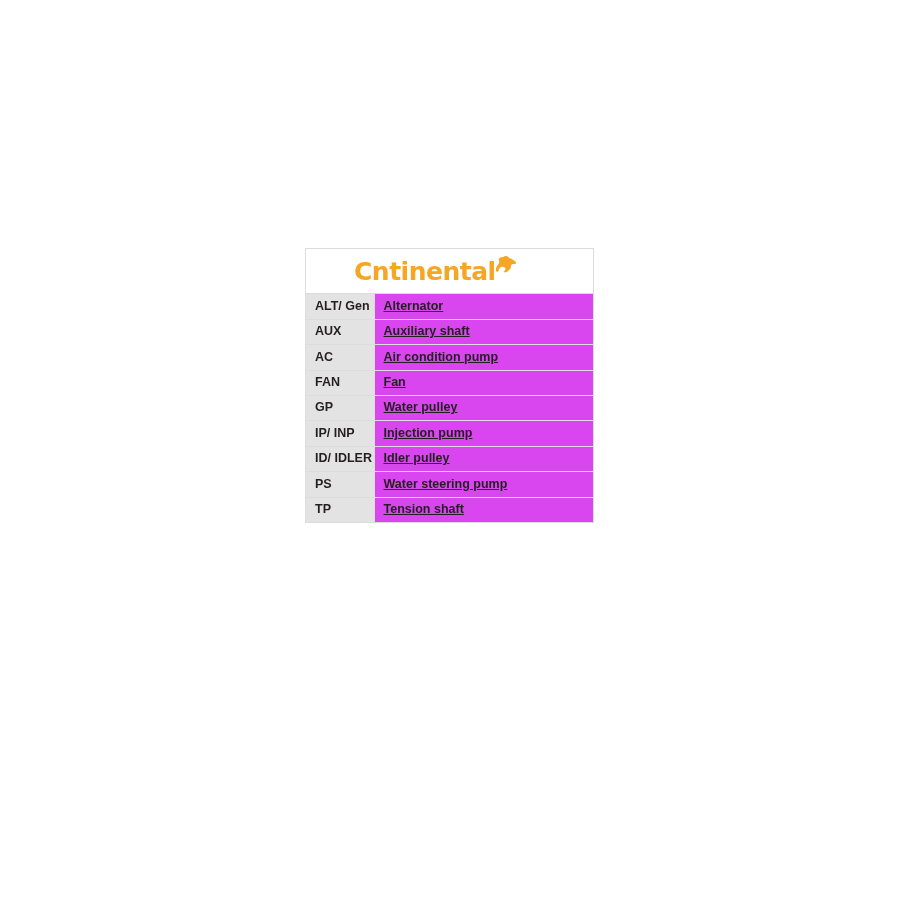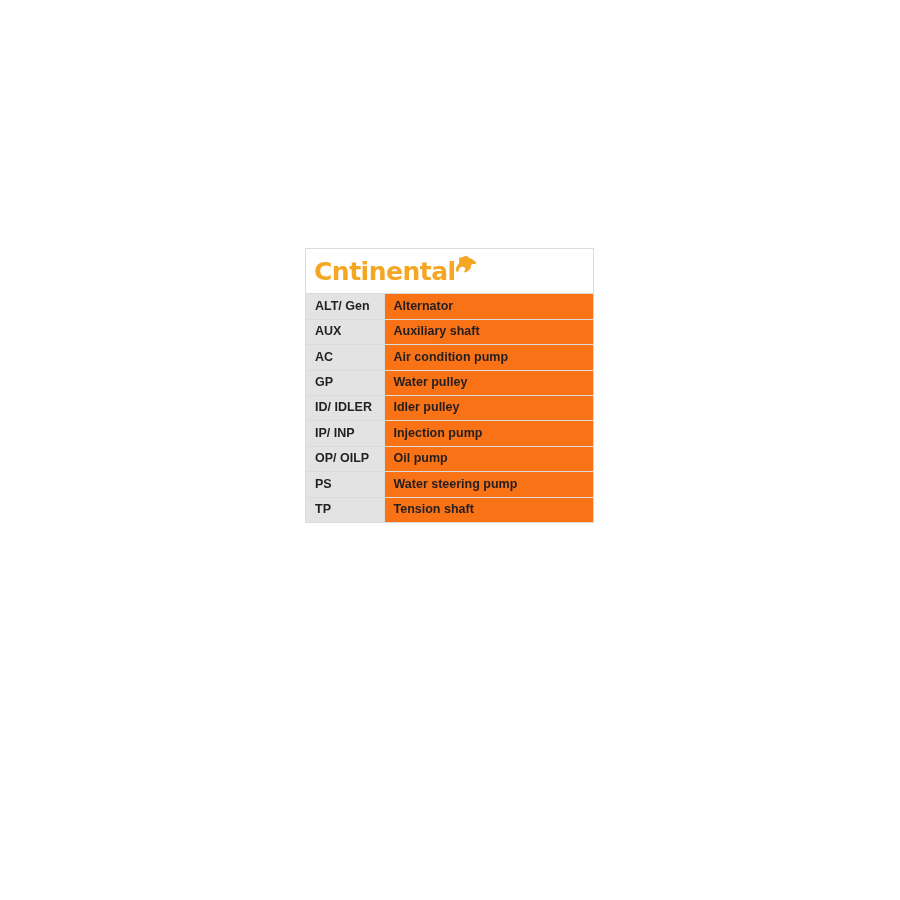--- a/index.html
+++ b/index.html
@@ -34,20 +34,21 @@
     border-bottom: 1px solid #dcdcdc;
     display: flex;
     align-items: center;
     padding-left: 8px;
     box-sizing: border-box;
   }
   .brand-logo {
     display: flex;
     align-items: center;
     height: 30px;
+    margin-left: 40px;
   }
   .brand-wordmark {
     font-family: "DejaVu Sans", sans-serif;
     font-size: 25px;
     font-weight: bold;
     color: #f5a623;
     letter-spacing: -0.5px;
     line-height: 1;
     white-space: nowrap;
   }
@@ -67,26 +68,27 @@
     border-bottom: 1px solid #dcdcdc;
     font-size: 12.5px;
     color: #231f20;
     font-weight: bold;
     padding: 0 0 0 9px;
     vertical-align: middle;
     box-sizing: border-box;
     line-height: 1.1;
   }
   td.abbr-cell {
-    width: 78px;
+    width: 68px;
     background: #e3e3e3;
     border-right: 1px solid #dcdcdc;
   }
   td.desc-cell {
-    background: #f97316;
+    background: #d946ef;
+    text-decoration: underline;
   }
 </style>
 </head>
 <body>
 
 <div class="page">
 
   <div class="legend-card">
 
     <div class="brand-header">
@@ -108,34 +110,34 @@
         </tr>
         <tr>
           <td class="abbr-cell">AUX</td>
           <td class="desc-cell">Auxiliary shaft</td>
         </tr>
         <tr>
           <td class="abbr-cell">AC</td>
           <td class="desc-cell">Air condition pump</td>
         </tr>
         <tr>
+          <td class="abbr-cell">FAN</td>
+          <td class="desc-cell">Fan</td>
+        </tr>
+        <tr>
           <td class="abbr-cell">GP</td>
           <td class="desc-cell">Water pulley</td>
-        </tr>
-        <tr>
-          <td class="abbr-cell">ID/ IDLER</td>
-          <td class="desc-cell">Idler pulley</td>
         </tr>
         <tr>
           <td class="abbr-cell">IP/ INP</td>
           <td class="desc-cell">Injection pump</td>
         </tr>
         <tr>
-          <td class="abbr-cell">OP/ OILP</td>
-          <td class="desc-cell">Oil pump</td>
+          <td class="abbr-cell">ID/ IDLER</td>
+          <td class="desc-cell">Idler pulley</td>
         </tr>
         <tr>
           <td class="abbr-cell">PS</td>
           <td class="desc-cell">Water steering pump</td>
         </tr>
         <tr>
           <td class="abbr-cell">TP</td>
           <td class="desc-cell">Tension shaft</td>
         </tr>
       </tbody>

